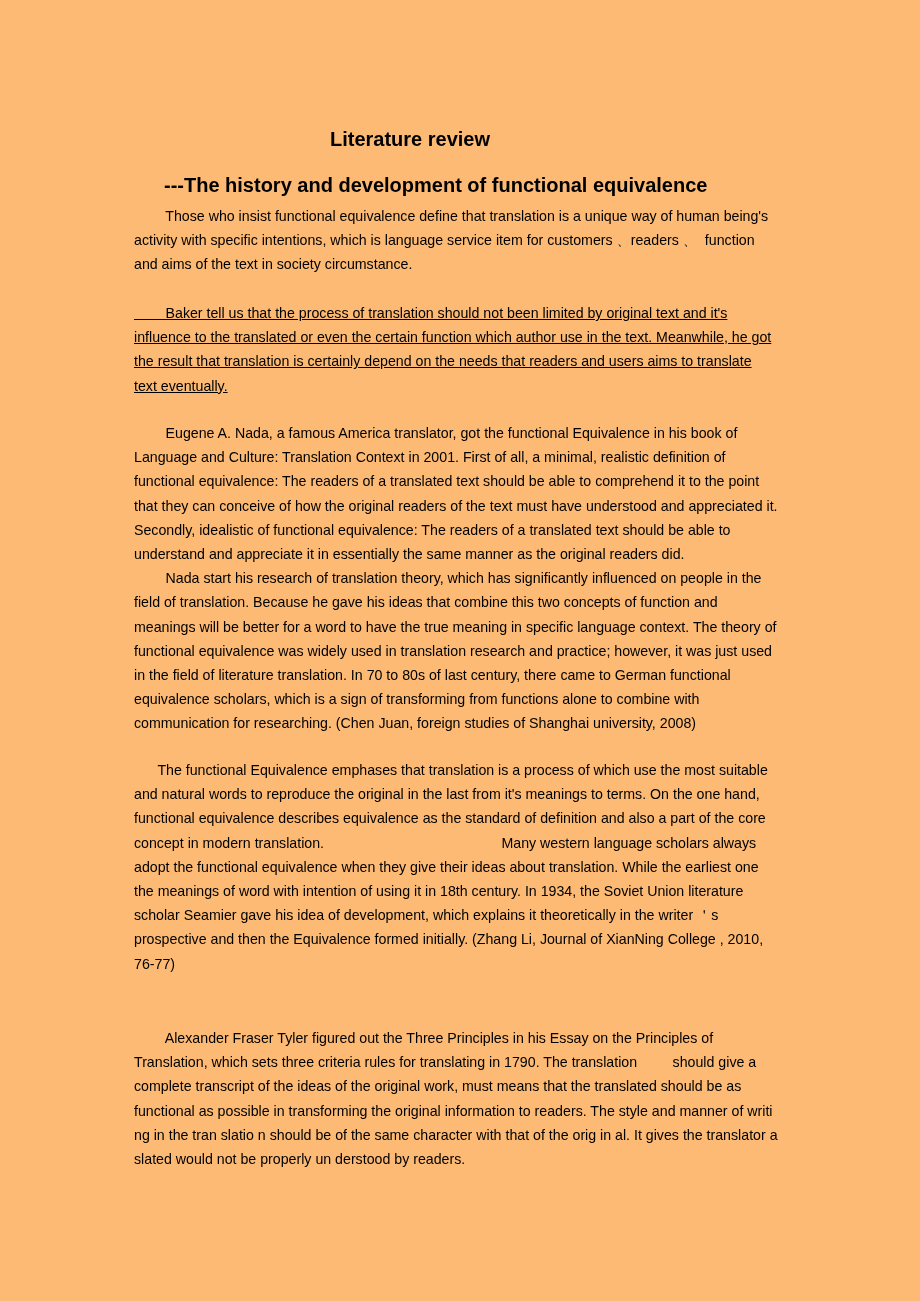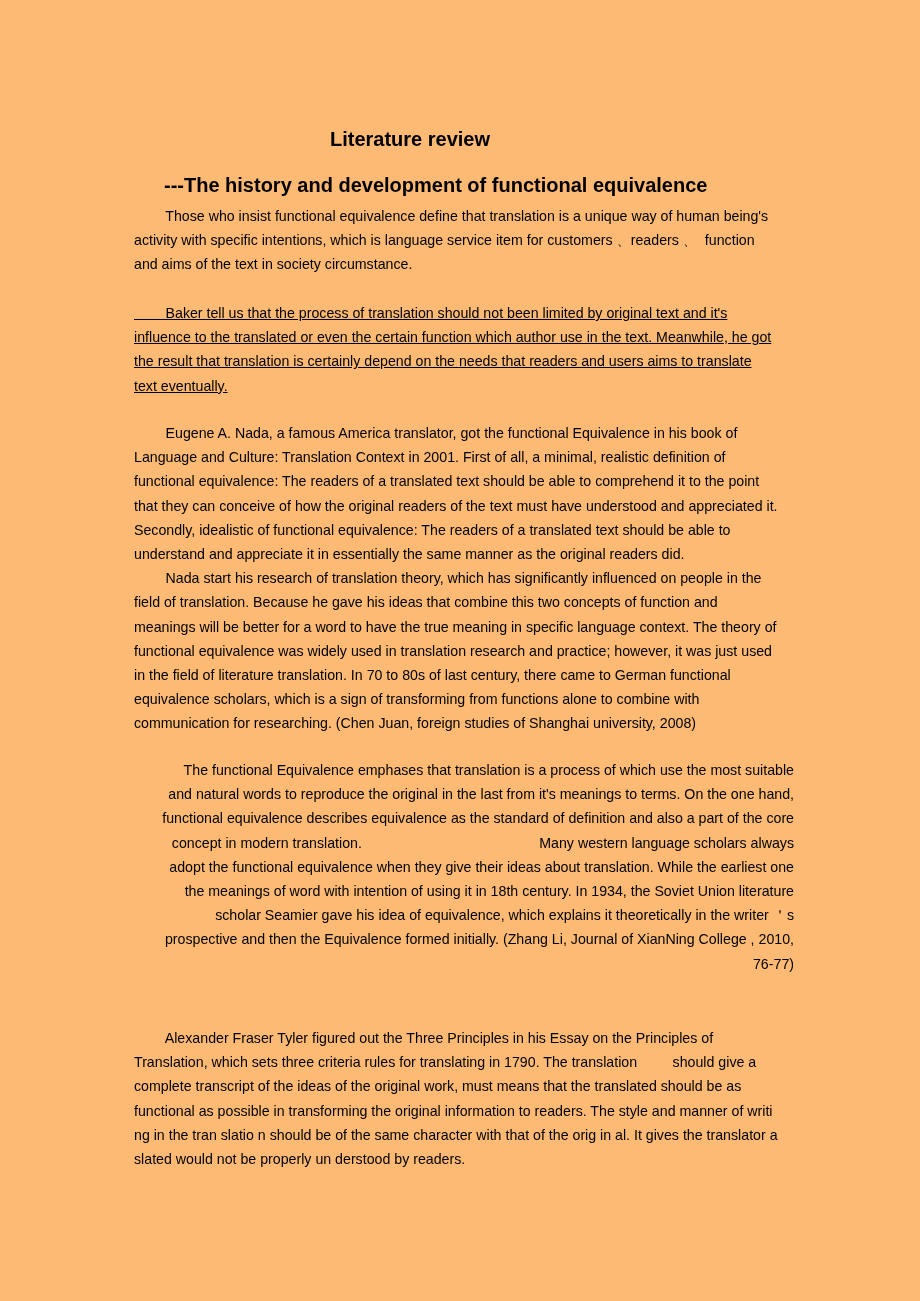--- a/index.html
+++ b/index.html
@@ -39,28 +39,28 @@
         <div class="line">Secondly, idealistic of functional equivalence: The readers of a translated text should be able to</div>
         <div class="line">understand and appreciate it in essentially the same manner as the original readers did.</div>
         <div class="line">        Nada start his research of translation theory, which has significantly influenced on people in the</div>
         <div class="line">field of translation. Because he gave his ideas that combine this two concepts of function and</div>
         <div class="line">meanings will be better for a word to have the true meaning in specific language context. The theory of</div>
         <div class="line">functional equivalence was widely used in translation research and practice; however, it was just used</div>
         <div class="line">in the field of literature translation. In 70 to 80s of last century, there came to German functional</div>
         <div class="line">equivalence scholars, which is a sign of transforming from functions alone to combine with</div>
         <div class="line">communication for researching. (Chen Juan, foreign studies of Shanghai university, 2008)</div>
       </div>
-      <div class="para" style="top: 758px; text-align: right;">
+      <div class="para" style="top: 758px;">
         <div class="line">      The functional Equivalence emphases that translation is a process of which use the most suitable</div>
         <div class="line">and natural words to reproduce the original in the last from it's meanings to terms. On the one hand,</div>
         <div class="line">functional equivalence describes equivalence as the standard of definition and also a part of the core</div>
         <div class="line">concept in modern translation.                                             Many western language scholars always</div>
         <div class="line">adopt the functional equivalence when they give their ideas about translation. While the earliest one</div>
         <div class="line">the meanings of word with intention of using it in 18th century. In 1934, the Soviet Union literature</div>
-        <div class="line">scholar Seamier gave his idea of equivalence, which explains it theoretically in the writer ＇s</div>
+        <div class="line">scholar Seamier gave his idea of development, which explains it theoretically in the writer ＇s</div>
         <div class="line">prospective and then the Equivalence formed initially. (Zhang Li, Journal of XianNing College , 2010,</div>
         <div class="line">76-77)</div>
       </div>
       <div class="para" style="top: 1026px;">
         <div class="line">        Alexander Fraser Tyler figured out the Three Principles in his Essay on the Principles of</div>
         <div class="line">Translation, which sets three criteria rules for translating in 1790. The translation         should give a</div>
         <div class="line">complete transcript of the ideas of the original work, must means that the translated should be as</div>
         <div class="line">functional as possible in transforming the original information to readers. The style and manner of writi</div>
         <div class="line">ng in the tran slatio n should be of the same character with that of the orig in al. It gives the translator a</div>
         <div class="line">slated would not be properly un derstood by readers.</div>

